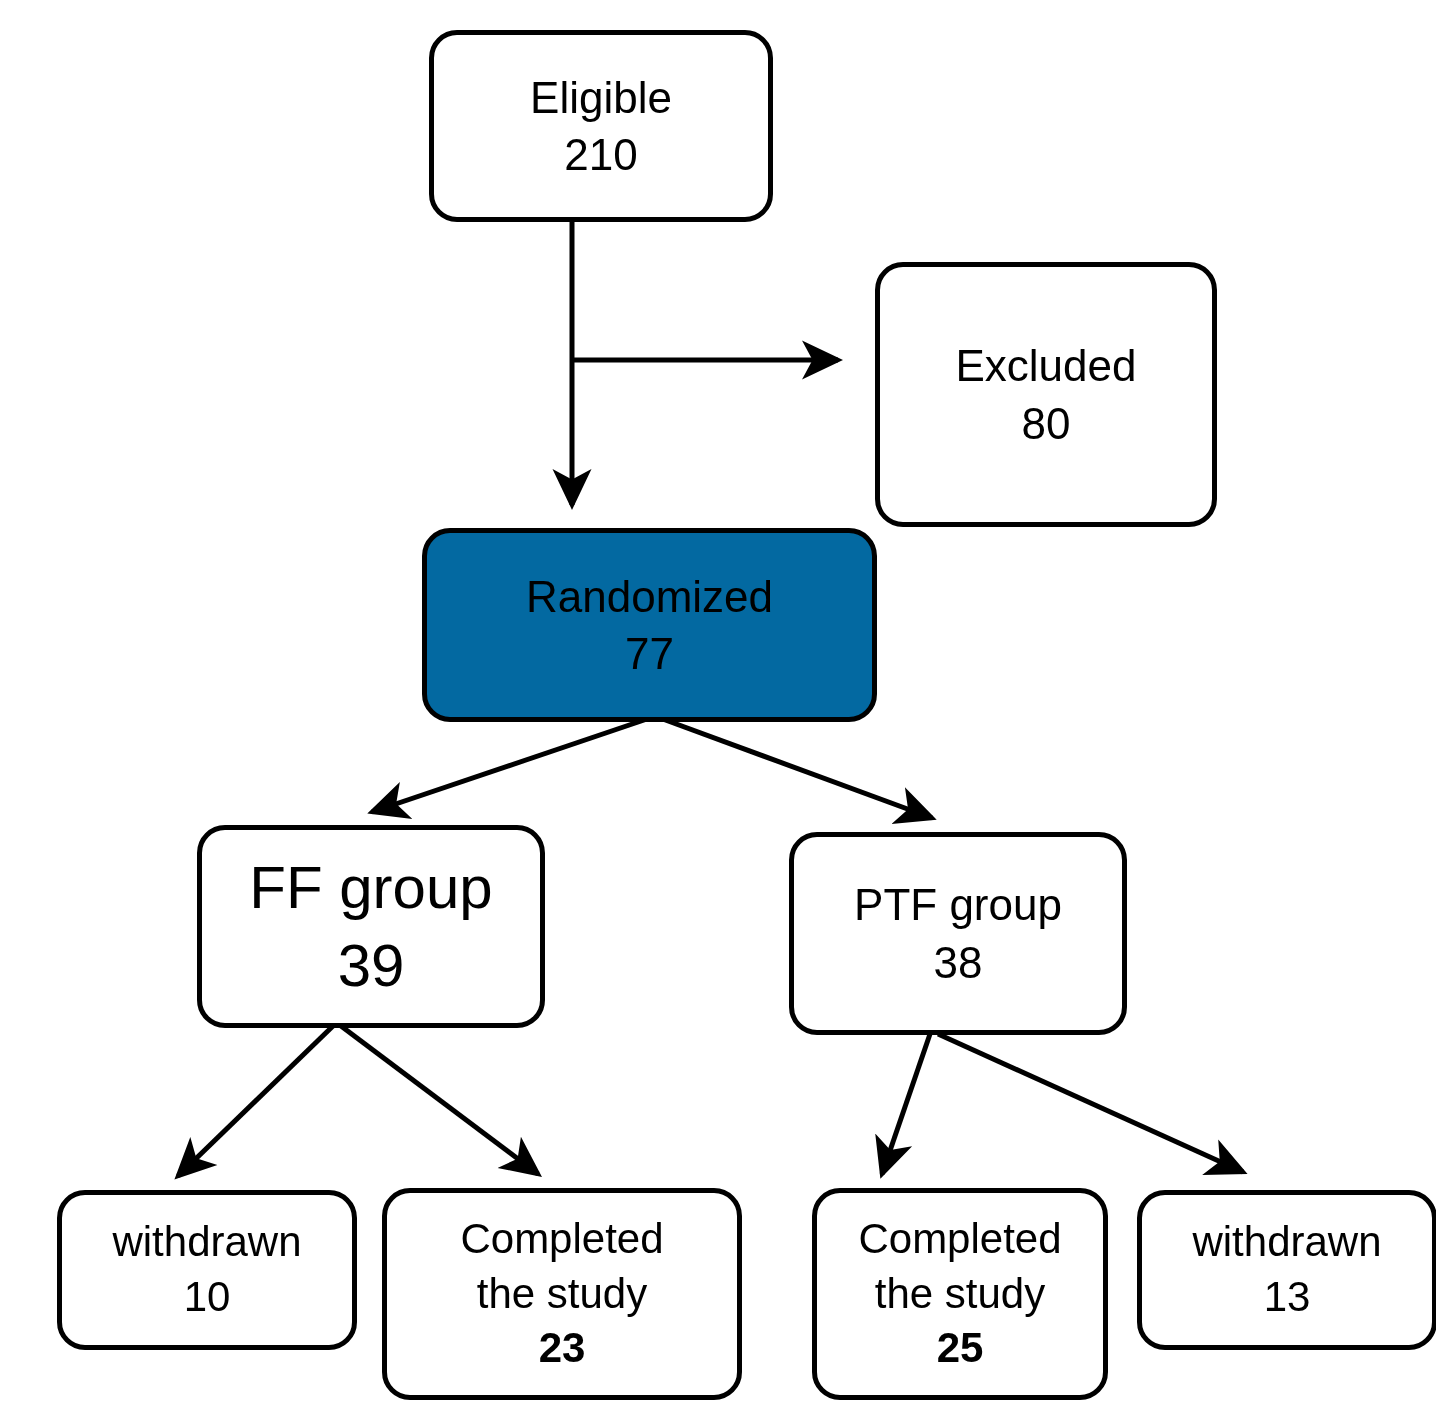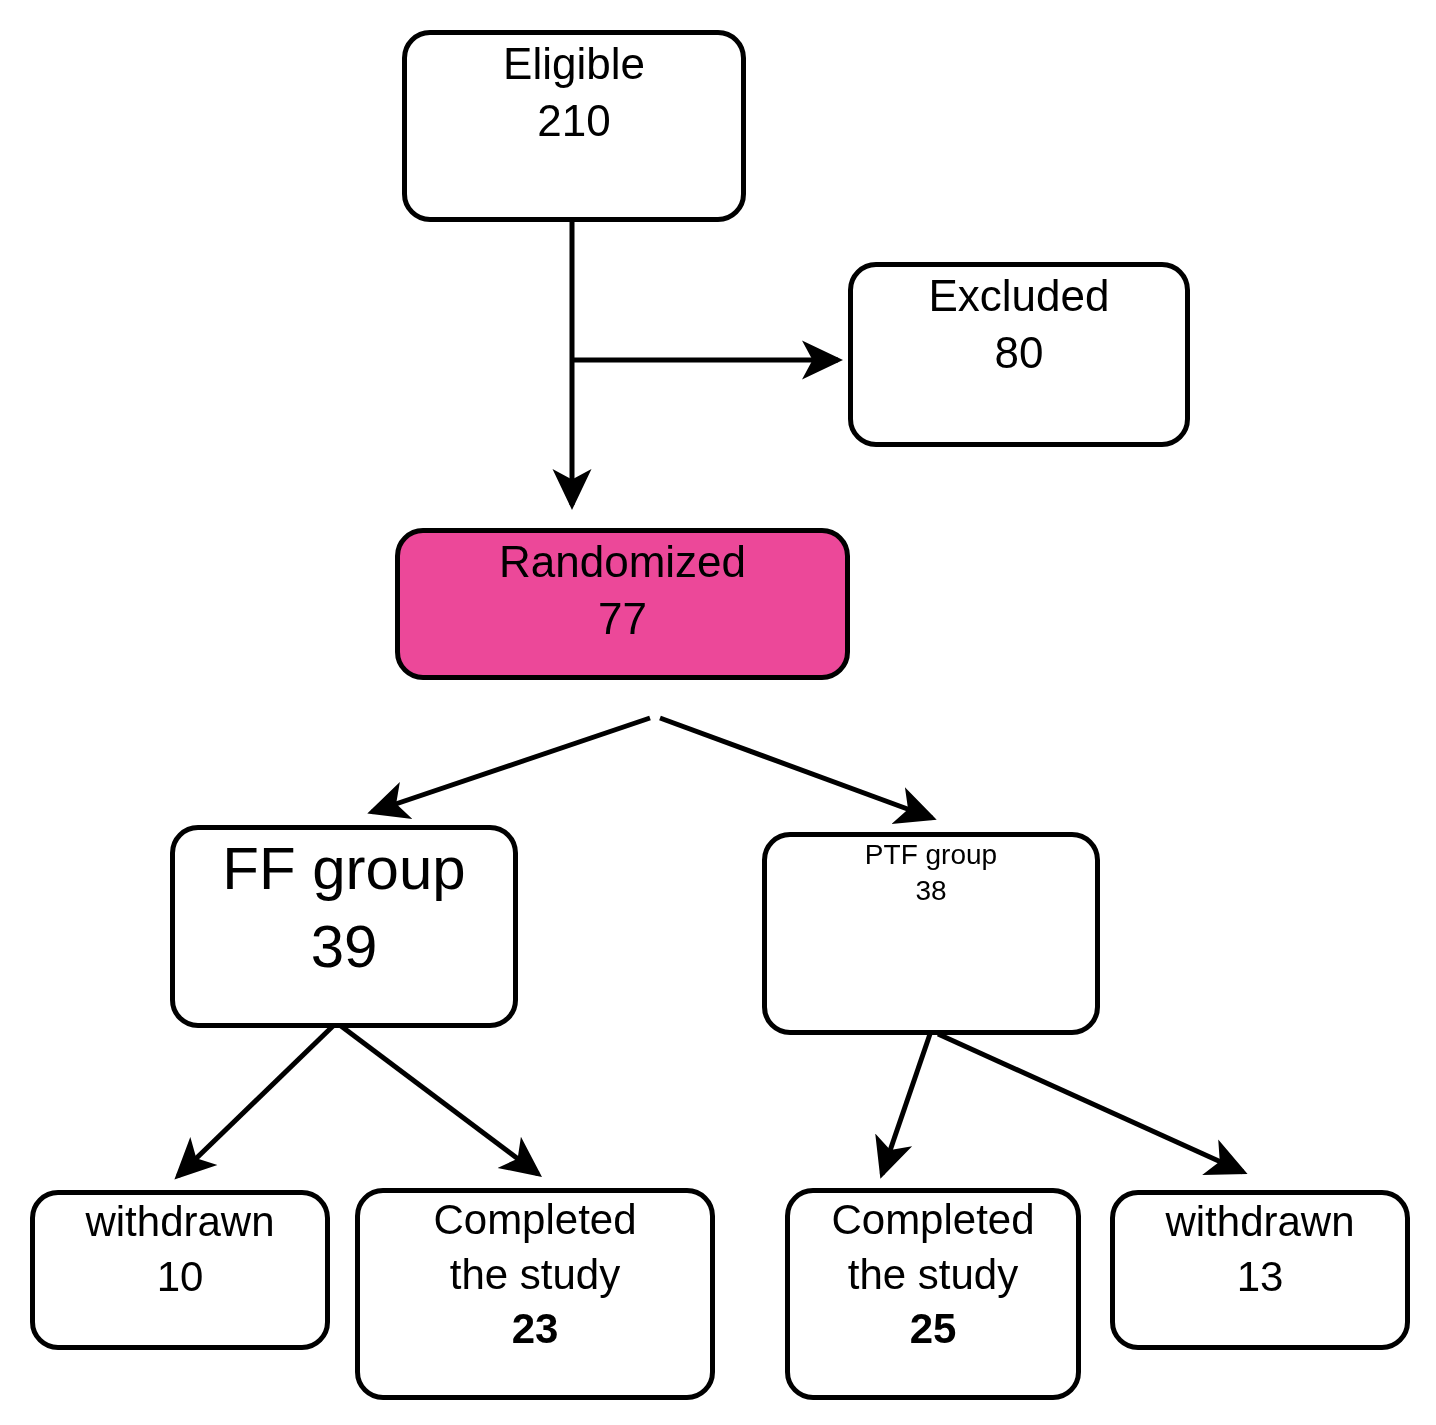--- a/index.html
+++ b/index.html
@@ -28,23 +28,25 @@
   }
   .node-box {
     position: absolute;
     box-sizing: border-box;
     border: 5px solid #000000;
     border-radius: 28px;
     background: #ffffff;
     display: flex;
     flex-direction: column;
     align-items: center;
+    justify-content: center;
     text-align: center;
     color: #000000;
     line-height: 1.30;
+    margin-left: 27px;
   }
   .node-line {
     display: block;
     white-space: pre;
   }
   .fs-sans {
     font-family: "Liberation Sans", sans-serif;
   }
   .fs-serif {
     font-family: Liberation Sans, sans-serif;
@@ -74,36 +76,36 @@
         <polyline points="930,1034 882,1174" stroke="#000000" stroke-width="5" fill="none" marker-end="url(#arrowhead)"></polyline>
         <polyline points="938,1034 1243,1172" stroke="#000000" stroke-width="5" fill="none" marker-end="url(#arrowhead)"></polyline>
       </g>
   </svg>
 
   <div class="node-box fs-sans" style="left: 402px; top: 30px; width: 344px; height: 192px; font-size: 44px; border-color: rgb(0, 0, 0); background: rgb(255, 255, 255); color: rgb(0, 0, 0);">
     <span class="node-line">Eligible</span>
     <span class="node-line">210</span>
   </div>
 
-  <div class="node-box fs-sans" style="left: 848px; top: 262px; width: 342px; height: 185px; font-size: 44px; border-color: rgb(0, 0, 0); background: rgb(255, 255, 255); color: rgb(0, 0, 0);">
+  <div class="node-box fs-sans" style="left: 848px; top: 262px; width: 342px; height: 265px; font-size: 44px; border-color: rgb(0, 0, 0); background: rgb(255, 255, 255); color: rgb(0, 0, 0);">
     <span class="node-line">Excluded</span>
     <span class="node-line">80</span>
   </div>
 
-  <div class="node-box fs-sans" style="left: 395px; top: 528px; width: 455px; height: 152px; font-size: 44px; border-color: rgb(0, 0, 0); background: #ec4899; color: rgb(0, 0, 0);">
+  <div class="node-box fs-sans" style="left: 395px; top: 528px; width: 455px; height: 194px; font-size: 44px; border-color: rgb(0, 0, 0); background: #0369a1; color: rgb(0, 0, 0);">
     <span class="node-line">Randomized</span>
     <span class="node-line">77</span>
   </div>
 
   <div class="node-box fs-sans" style="left: 170px; top: 825px; width: 348px; height: 203px; font-size: 60px; border-color: rgb(0, 0, 0); background: rgb(255, 255, 255); color: rgb(0, 0, 0);">
     <span class="node-line">FF group</span>
     <span class="node-line">39</span>
   </div>
 
-  <div class="node-box fs-sans" style="left: 762px; top: 832px; width: 338px; height: 203px; font-size: 28px; border-color: rgb(0, 0, 0); background: rgb(255, 255, 255); color: rgb(0, 0, 0);">
+  <div class="node-box fs-sans" style="left: 762px; top: 832px; width: 338px; height: 203px; font-size: 44px; border-color: rgb(0, 0, 0); background: rgb(255, 255, 255); color: rgb(0, 0, 0);">
     <span class="node-line">PTF group</span>
     <span class="node-line">38</span>
   </div>
 
   <div class="node-box fs-serif" style="left: 30px; top: 1190px; width: 300px; height: 160px; font-size: 42px; border-color: rgb(0, 0, 0); background: rgb(255, 255, 255); color: rgb(0, 0, 0);">
     <span class="node-line">withdrawn</span>
     <span class="node-line">10</span>
   </div>
 
   <div class="node-box fs-sans" style="left: 355px; top: 1188px; width: 360px; height: 212px; font-size: 42px; border-color: rgb(0, 0, 0); background: rgb(255, 255, 255); color: rgb(0, 0, 0);">

